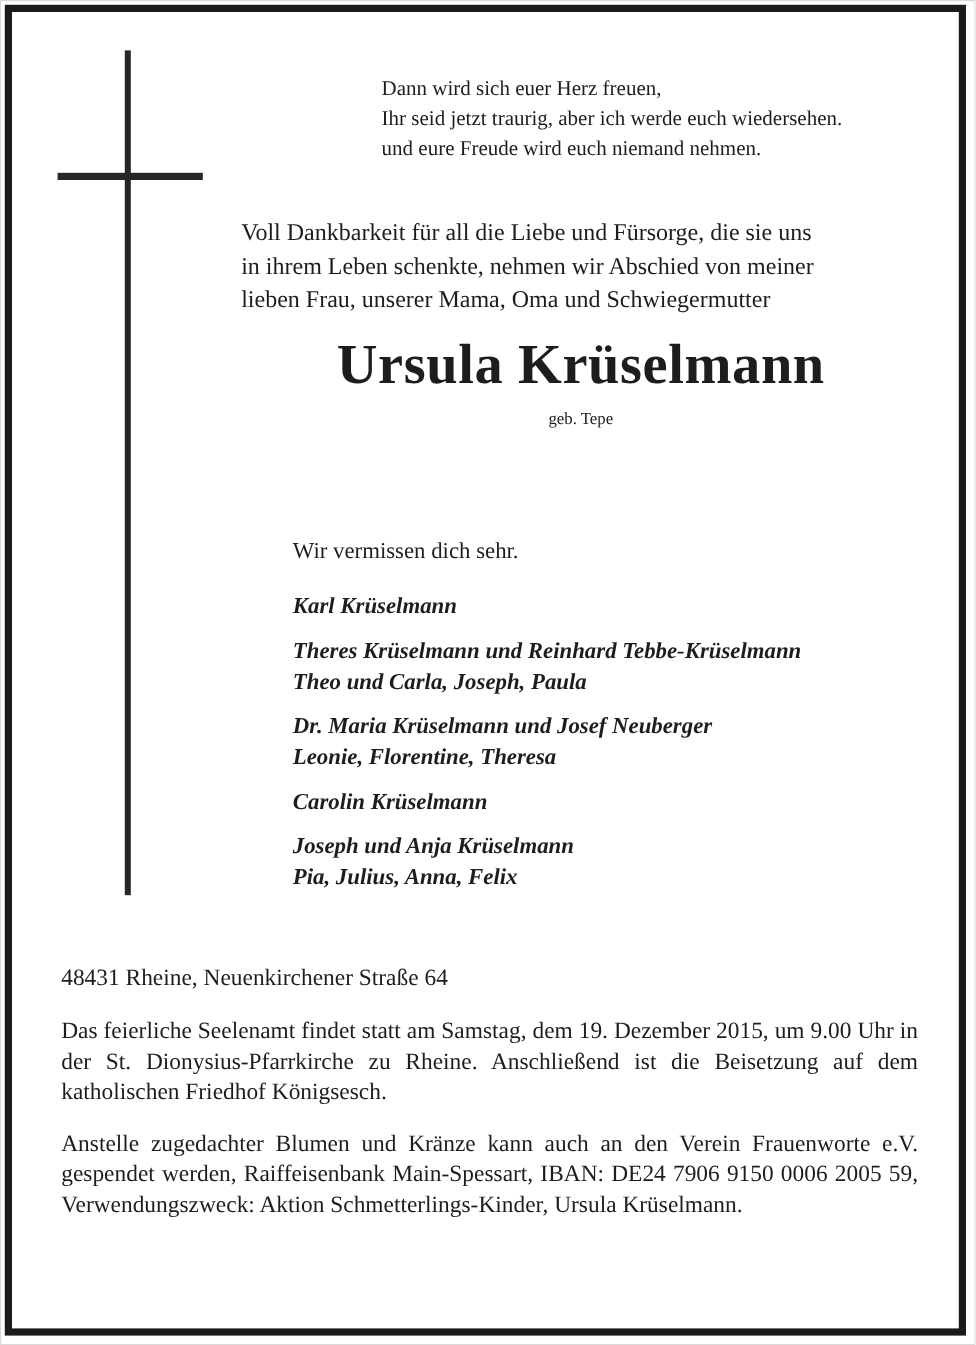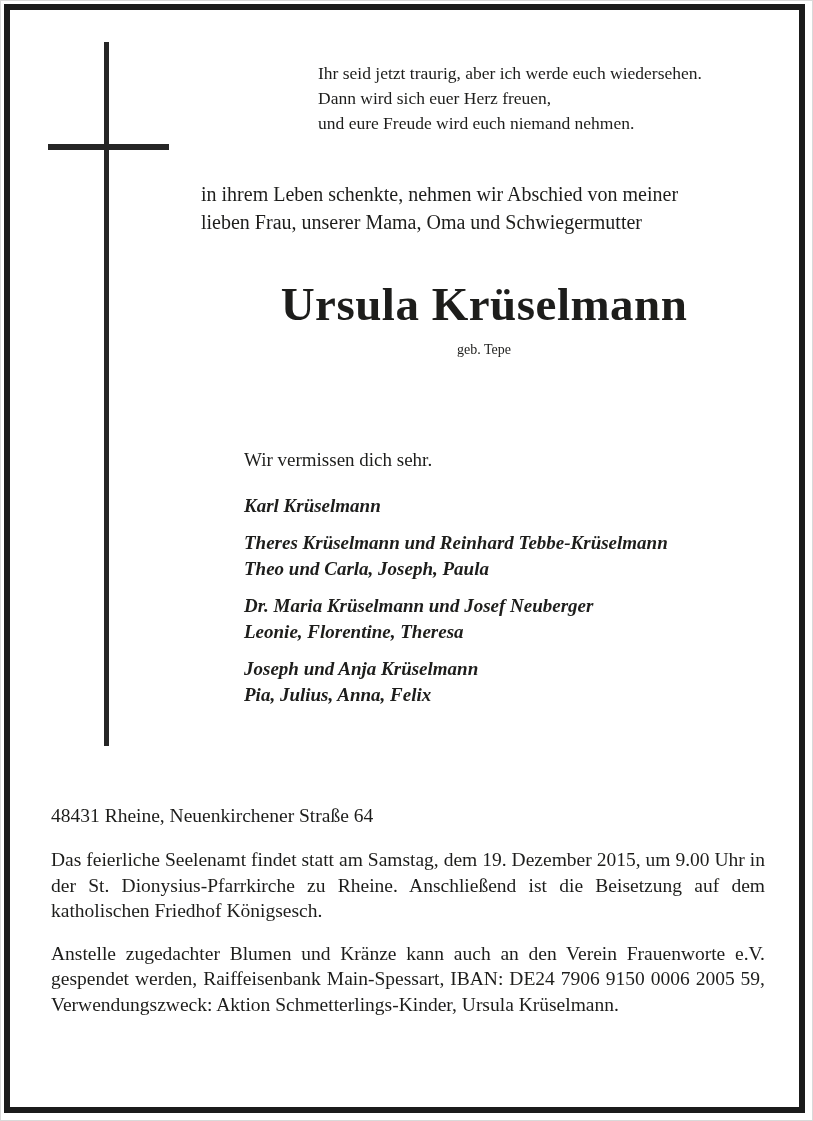--- a/index.html
+++ b/index.html
@@ -123,26 +123,27 @@
 <div class="page">
 
   <div class="frame"></div>
 
   <div>
     <div class="cross-v"></div>
     <div class="cross-h"></div>
   </div>
 
   <div class="quote">
+    <div>Dann wird sich euer Herz freuen,</div>
     <div>Ihr seid jetzt traurig, aber ich werde euch wiedersehen.</div>
-    <div>Dann wird sich euer Herz freuen,</div>
     <div>und eure Freude wird euch niemand nehmen.</div>
   </div>
 
   <div class="intro">
+    <div>Voll Dankbarkeit für all die Liebe und Fürsorge, die sie uns</div>
     <div>in ihrem Leben schenkte, nehmen wir Abschied von meiner</div>
     <div>lieben Frau, unserer Mama, Oma und Schwiegermutter</div>
   </div>
 
   <div class="center-col name">Ursula Krüselmann</div>
 
   <div class="center-col maiden">geb. Tepe</div>
 
 
   <div class="farewell">Wir vermissen dich sehr.</div>
@@ -154,20 +155,24 @@
     </div>
     <div class="mourner-entry">
       <div>Theres Krüselmann und Reinhard Tebbe-Krüselmann</div>
       <div>Theo und Carla, Joseph, Paula</div>
     </div>
     <div class="mourner-entry">
       <div>Dr. Maria Krüselmann und Josef Neuberger</div>
       <div>Leonie, Florentine, Theresa</div>
     </div>
     <div class="mourner-entry">
+      <div>Carolin Krüselmann</div>
+      <div></div>
+    </div>
+    <div class="mourner-entry">
       <div>Joseph und Anja Krüselmann</div>
       <div>Pia, Julius, Anna, Felix</div>
     </div>
   </div>
 
   <div class="address">48431 Rheine, Neuenkirchener Straße 64</div>
 
   <div class="announcements">
     <p class="para">Das feierliche Seelenamt findet statt am Samstag, dem 19. Dezember 2015, um 9.00 Uhr in der St. Dionysius-Pfarrkirche zu Rheine. Anschließend ist die Beisetzung auf dem katholischen Friedhof Königsesch.</p>
     <p class="para">Anstelle zugedachter Blumen und Kränze kann auch an den Verein Frauenworte e.V. gespendet werden, Raiffeisenbank Main-Spessart, IBAN: DE24 7906 9150 0006 2005 59, Verwendungszweck: Aktion Schmetterlings-Kinder, Ursula Krüselmann.</p>

